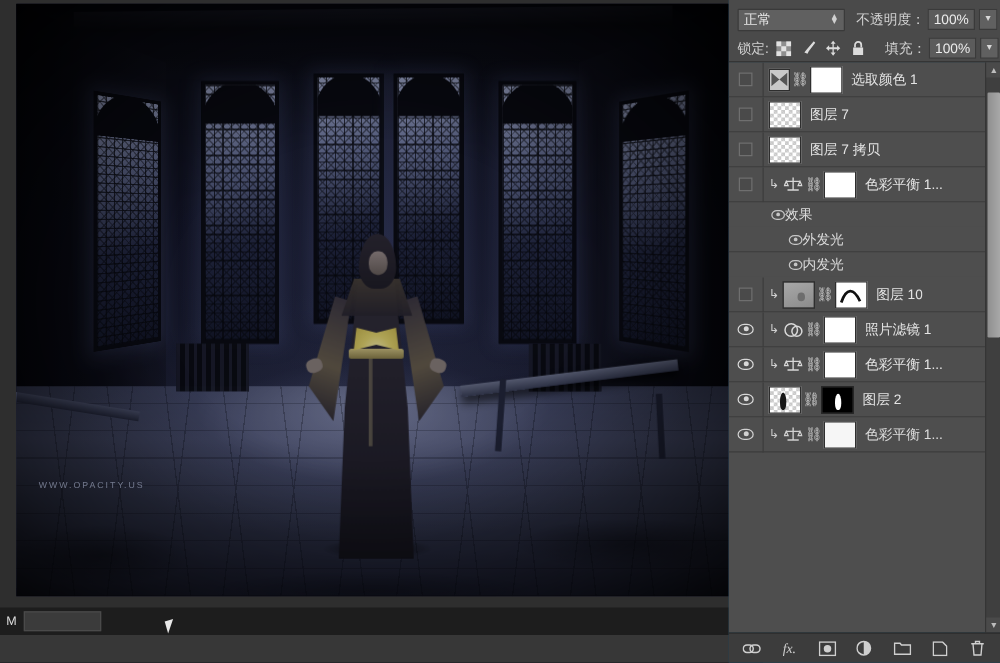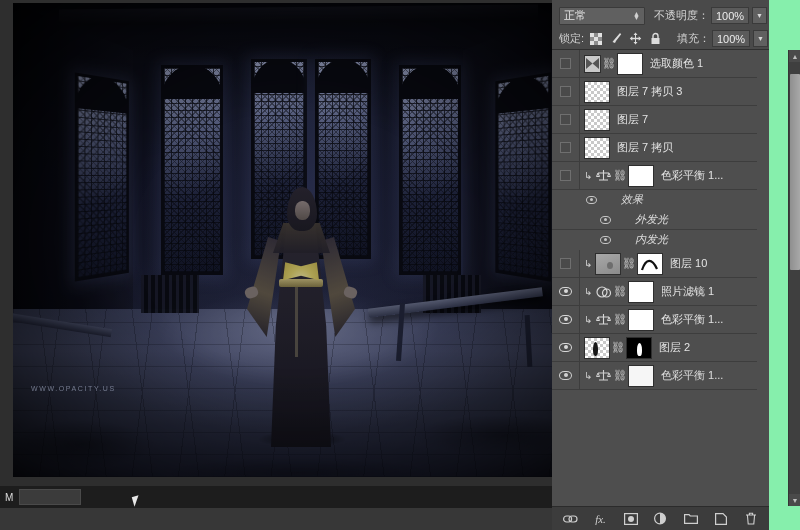--- a/index.html
+++ b/index.html
@@ -169,22 +169,22 @@
     background: radial-gradient(ellipse at 50% 50%, rgba(0,0,0,.72), rgba(0,0,0,0) 72%);
   }
   #watermark {
     position:absolute; left:18px; top:382px;
     font-size:7px; letter-spacing:1.6px; color:#b9c2dd; opacity:.55;
     font-family:"Liberation Sans", sans-serif;
   }
 
   
   #layers-panel {
-    position:absolute; right:0; top:0; width:248px; height:530px;
-    background:#86efac; color:#d6d6d6; font-size:11px;
+    position:absolute; right:0; top:0; width:217px; height:530px;
+    background:#0c4a6e; color:#d6d6d6; font-size:11px;
   }
   #panel-top { position:absolute; left:0; top:0; width:217px; height:50px; background:#4a4a4a;
                border-bottom:1px solid #2f2f2f; }
   .row-top { position:absolute; left:0; width:217px; height:25px; display:flex; align-items:center; }
   .lbl { color:#d2d2d2; font-size:11px; white-space:nowrap; }
   .blend-select {
     width:86px; height:18px; background:#606060; border:1px solid #3a3a3a;
     display:flex; align-items:center; padding:0 4px; color:#e6e6e6; font-size:11px;
     border-radius:1px; justify-content:space-between;
   }
@@ -263,21 +263,21 @@
     background:#4e4e4e; border-bottom:1px solid #4e4e4e;
   }
   .effect-row .eye-small { width:11px; height:8px; position:relative; margin-left:0px; }
   .effect-row .eye-small:before {
     content:''; position:absolute; inset:0; border:1.2px solid #c5c5c5;
     border-radius:50%/60%;
   }
   .effect-row .eye-small:after {
     content:''; position:absolute; left:3.8px; top:2px; width:3px; height:3px; background:#c5c5c5; border-radius:50%;
   }
-  .effect-label { font-size:11px; color:#dcdcdc; margin-left:24px;font-style:italic; }
+  .effect-label { font-size:11px; color:#dcdcdc; margin-left:0; }
 
   
   #panel-scroll {
     position:absolute; right:0; top:50px; width:12px; height:456px; background:#3f3f3f;
     border-left:1px solid #353535;
   }
   .sb-arrow { width:12px; height:12px; display:flex; align-items:center; justify-content:center;
               font-size:7px; color:#bdbdbd; background:#4a4a4a; }
   #sb-thumb {
     position:absolute; left:1px; top:24px; width:10px; height:196px;
@@ -457,29 +457,20 @@
             <svg width="13" height="11" viewBox="0 0 13 11">
                 <path d="M0 0 L6.5 5.5 L0 11 Z M13 0 L6.5 5.5 L13 11 Z" fill="#555"></path>
               </svg>
           </span>
           <span class="link-icon">⛓</span>
           <span class="thumb white"></span>
         </div>
         <span class="layer-name">选取颜色 1</span>
       </div>
 
-      <div class="layer-row">
-        <div class="eye-cell">
-            <span class="eye-empty"></span>
-          </div>
-        <div class="thumb-cell">
-          <span class="thumb checker"></span>
-        </div>
-        <span class="layer-name">图层 7 拷贝 3</span>
-      </div>
 
       <div class="layer-row">
         <div class="eye-cell">
             <span class="eye-empty"></span>
           </div>
         <div class="thumb-cell">
           <span class="thumb checker"></span>
         </div>
         <span class="layer-name">图层 7</span>
       </div>

